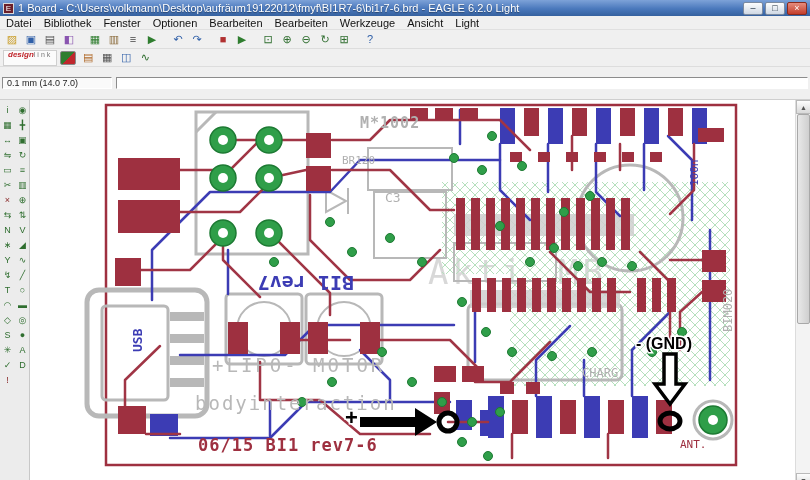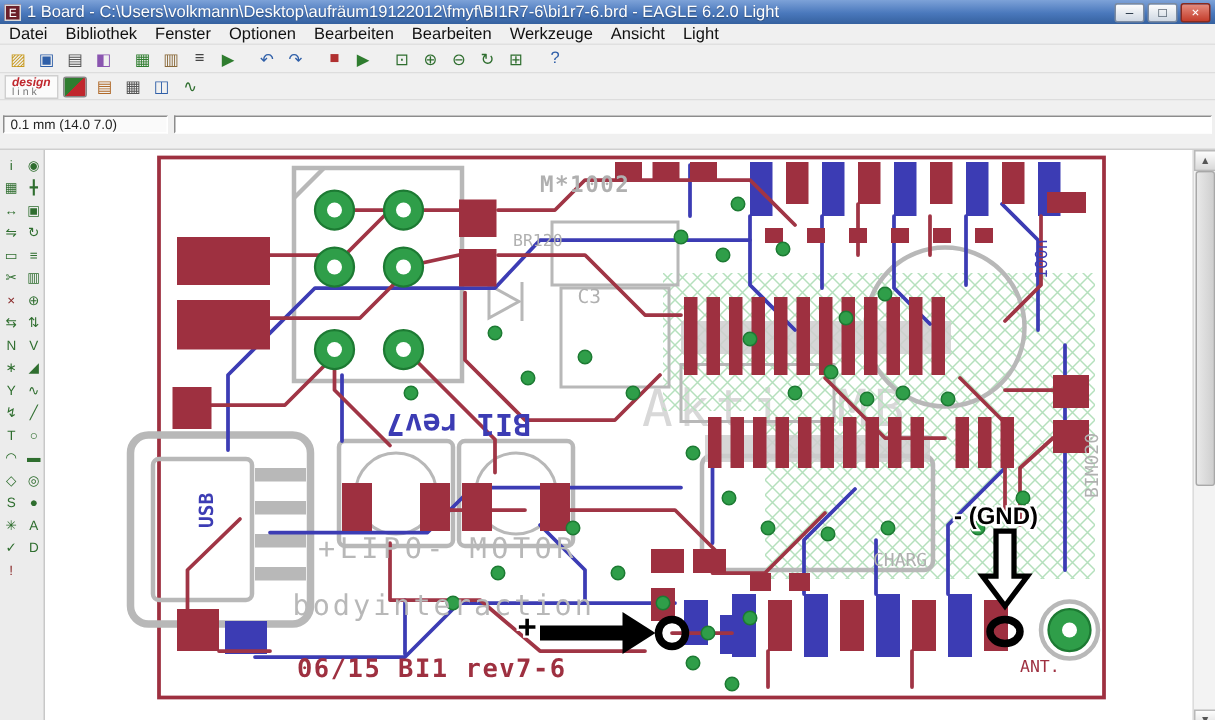--- a/index.html
+++ b/index.html
@@ -23,21 +23,21 @@
   .menu-item { padding:0 6px; height:14px; line-height:14px; color:#111; }
 
   .toolbar1 { height:19px; background:#f0f0f0; border-bottom:1px solid #ddd;
     display:flex; align-items:center; padding:0 3px; gap:1px; }
   .icon-btn { width:18px; height:16px; display:inline-flex; align-items:center; justify-content:center;
     font-size:11px; border:1px solid transparent; border-radius:2px; }
   .sep-before { margin-left:7px; }
 
   .toolbar2 { height:18px; background:#f0f0f0; border-bottom:1px solid #ddd;
     display:flex; align-items:center; padding:0 3px; gap:3px; }
-  .dl-logo { display:inline-flex; flex-direction:column; line-height:7px; padding:0 4px;
+  .dl-logo { display:inline-flex; flex-direction:row; line-height:7px; padding:0 4px;
     border:1px solid #cfcfcf; background:#fbfbfb; height:16px; justify-content:center; }
   .dl-logo .d1 { color:#c0272d; font-style:italic; font-weight:bold; font-size:8px; }
   .dl-logo .d2 { color:#777; font-size:7px; letter-spacing:2px; }
   .pcb-chip { width:16px; height:14px; background:linear-gradient(135deg,#2f7d2f 50%,#c0272d 50%);
     border:1px solid #888; border-radius:2px; }
 
   .coordbar { height:13px; background:#f0f0f0; border-bottom:1px solid #cfcfcf;
     display:flex; align-items:center; gap:4px; padding:16px 2px; }
   .coord-box { font-size:9px; padding:0 4px; height:12px; line-height:11px; min-width:110px;
     background:#fafafa; border:1px solid; border-color:#8c8c8c #fff #fff #8c8c8c; color:#222; }

